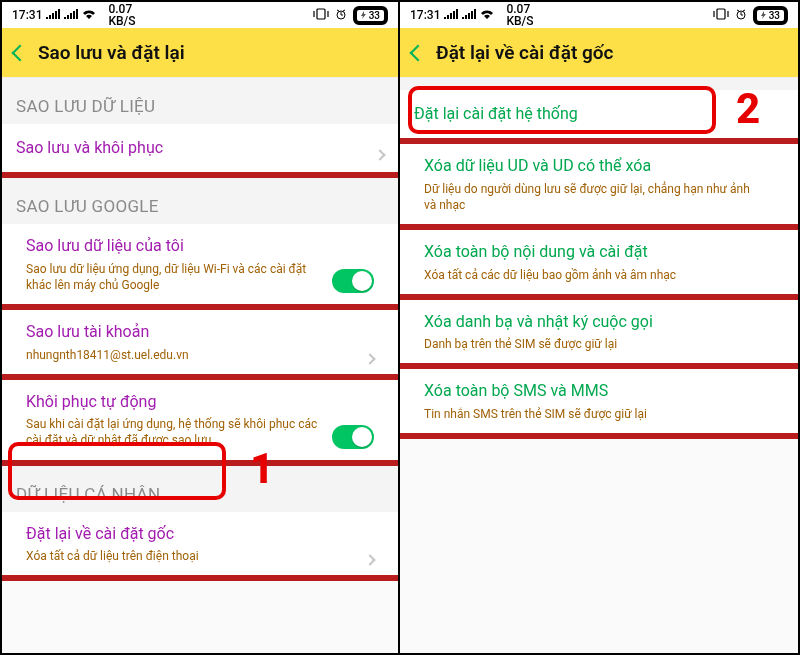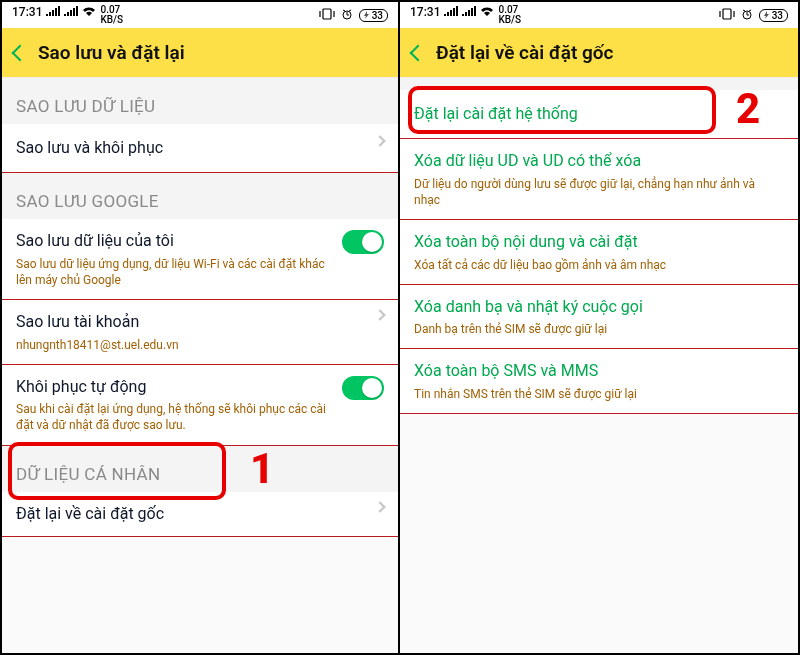--- a/index.html
+++ b/index.html
@@ -28,25 +28,25 @@
   .status-bar {
     height: 26px;
     background: #fff;
     display: flex;
     align-items: center;
     padding: 0 10px;
     font-size: 12px;
     font-weight: 500;
     color: #000;
   }
-  .status-left { display: flex; gap: 4px; }
+  .status-left { display: flex; align-items: center; gap: 4px; }
   .status-right { margin-left: auto; display: flex; align-items: center; gap: 6px; }
-  .net-speed { font-size: 10px; line-height: 1; text-align: left; }
+  .net-speed { font-size: 12px; line-height: 1; text-align: left; margin-left: 8px; }
   .bat-pill {
-    border: 1px solid #000000; border-radius: 6px; padding: 0 4px;
+    border: 4px solid #000000; border-radius: 6px; padding: 0 4px;
     font-size: 10px; display: flex; align-items: center; gap: 2px;
   }
 
   .header {
     height: 50px;
     background: #fde047;
     display: flex;
     align-items: center;
     padding: 0 12px;
     border-bottom: 1px solid #eee;
@@ -63,28 +63,28 @@
   .section-header {
     padding: 18px 14px 8px 14px;
     font-size: 17px;
     color: #8a8a8a;
     letter-spacing: 0.3px;
     background: #f4f4f4;
   }
   .row {
     background: #fff;
     padding: 13px 14px;
-    border-bottom: 1px solid #b91c1c;
+    border-bottom: 6px solid #b91c1c;
     display: flex;
-    align-items: flex-start;
+    align-items: flex-end;
     position: relative;
   }
-  .row.with-sub { padding: 11px 14px; }
+  .row.with-sub { padding: 11px 24px; }
   .row-text { flex: 1; padding-right: 12px; }
-  .row-title { font-size: 16px; color: #0f172a; line-height: 1.4; }
+  .row-title { font-size: 16px; color: #a21caf; line-height: 1.4; }
   .row-sub { font-size: 12px; color: #a16207; margin-top: 3px; line-height: 1.35; }
   .chevron {
     width: 8px; height: 8px;
     border-right: 2px solid #c6c6c6;
     border-top: 2px solid #c6c6c6;
     transform: rotate(45deg);
     flex-shrink: 0;
   }
   .toggle {
     width: 42px; height: 24px; border-radius: 12px;
@@ -202,20 +202,21 @@
         <div class="row-sub">Sau khi cài đặt lại ứng dụng, hệ thống sẽ khôi phục các cài đặt và dữ nhật đã được sao lưu.</div>
       </div>
       <div class="toggle"></div>
     </div>
 
     <div class="section-header">DỮ LIỆU CÁ NHÂN</div>
 
     <div class="row with-sub">
       <div class="row-text">
         <div class="row-title">Đặt lại về cài đặt gốc</div>
+        <div class="row-sub">Xóa tất cả dữ liệu trên điện thoại</div>
       </div>
       <div class="chevron"></div>
     </div>
 
     <div class="red-box" style="left:6px; top:440px; width:218px; height:58px;"></div>
     <div class="red-num" style="left:248px; top:442px;">1</div>
   </div>
 
   <div class="phone">
     <div class="status-bar">

